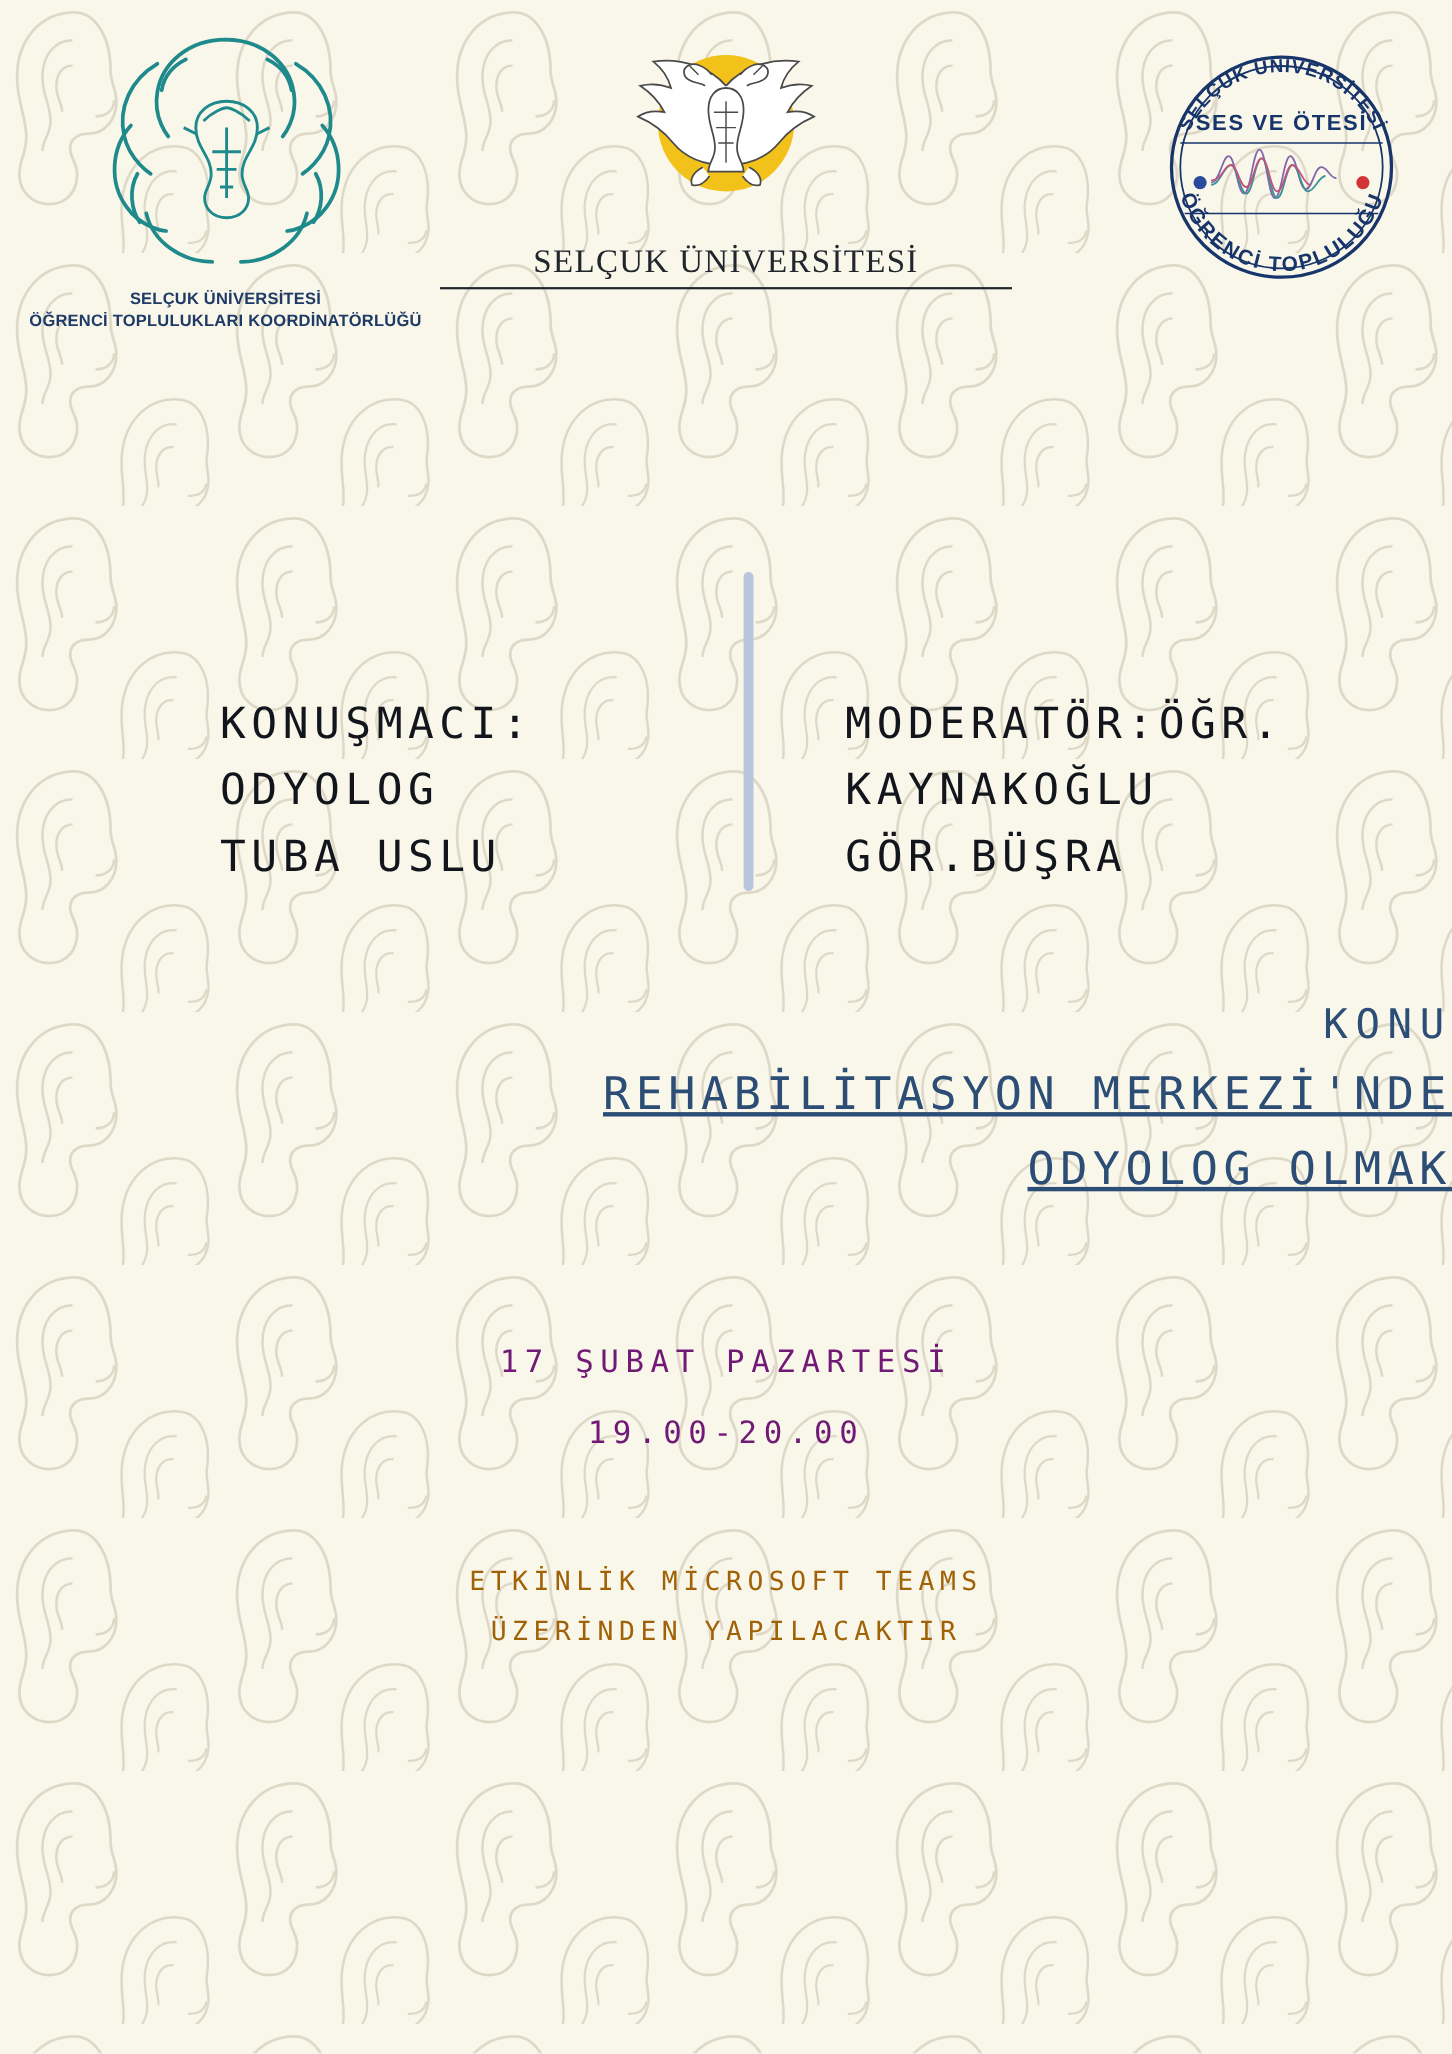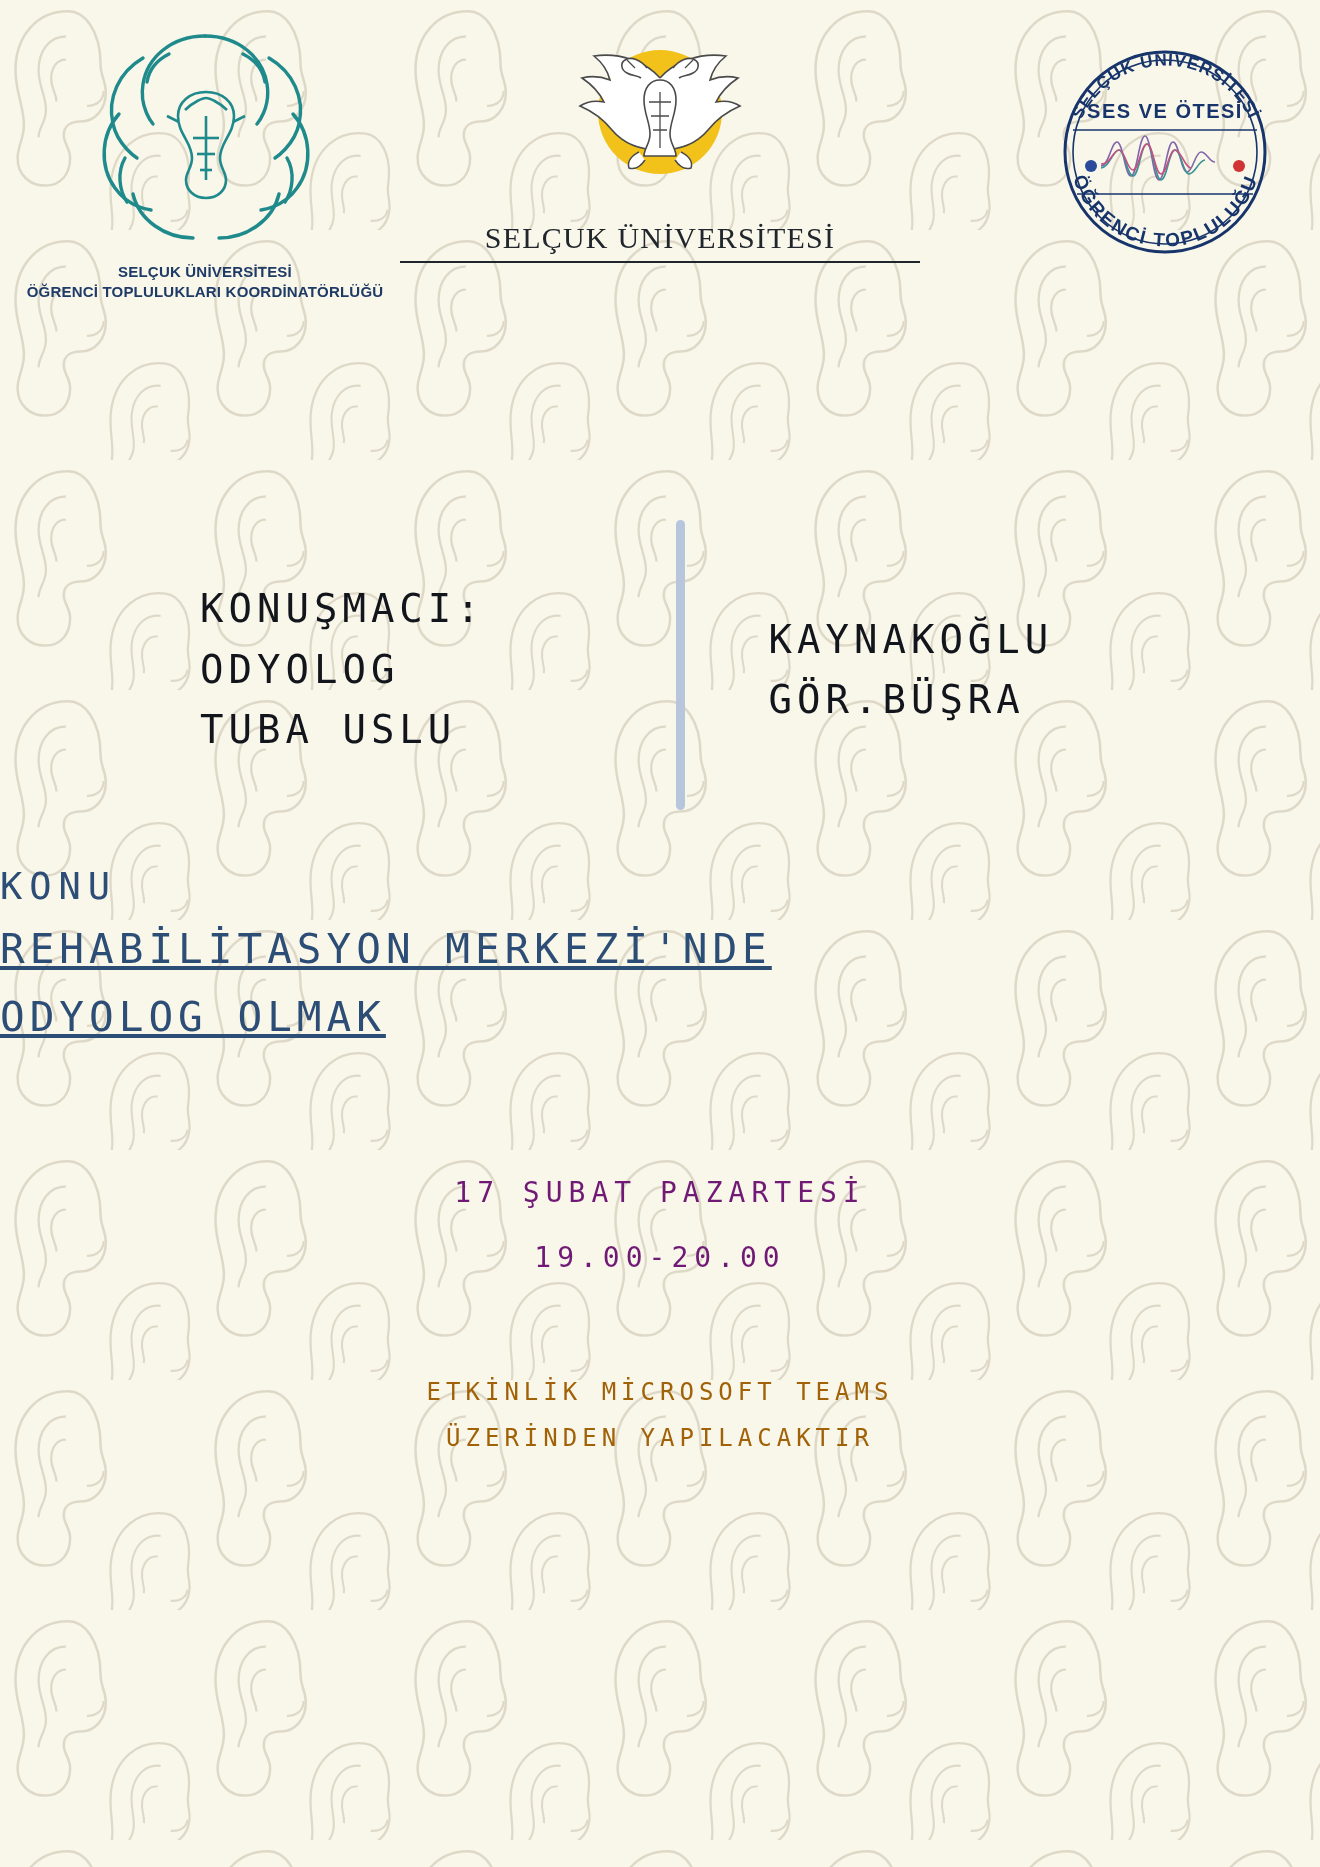--- a/index.html
+++ b/index.html
@@ -101,21 +101,21 @@
     z-index: 3;
     left: 0; right: 0;
     top: 520px;
   }
 
   .people {
     position: relative;
     width: 1140px;
     margin: 0 auto;
     display: flex;
-    align-items: center;
+    align-items: flex-end;
     justify-content: center;
   }
   .people .col {
     width: 520px;
     padding-top: 10px;
   }
   .people .col.left { text-align: left; padding-left: 110px; }
   .people .col.right { text-align: left; padding-left: 70px; }
   .people .divider {
     width: 9px;
@@ -127,22 +127,22 @@
   }
   .people .ln {
     font-size: 39px;
     letter-spacing: 5px;
     color: #12161c;
     line-height: 1.55;
     white-space: nowrap;
   }
 
   .topic {
-    text-align: left;
-    margin-top: 47px;
+    text-align: right;
+    margin-top: 92px;
     color: #2c4d75;
   }
   .topic .kw {
     font-size: 37px;
     letter-spacing: 7px;
     line-height: 1.6;
   }
   .topic .t1,
   .topic .t2 {
     font-size: 41px;
@@ -299,20 +299,21 @@
   <div class="people">
     <div class="col left">
       <div class="ln">KONUŞMACI:</div>
       <div class="ln">ODYOLOG</div>
       <div class="ln">TUBA USLU</div>
     </div>
 
     <div class="divider"></div>
 
     <div class="col right">
+      <div class="ln">MODERATÖR:ÖĞR.</div>
       <div class="ln">KAYNAKOĞLU</div>
       <div class="ln">GÖR.BÜŞRA</div>
     </div>
   </div>
 
   <div class="topic">
     <div class="kw">KONU</div>
     <div class="t1">REHABİLİTASYON MERKEZİ'NDE</div>
     <div class="t2">ODYOLOG OLMAK</div>
   </div>

